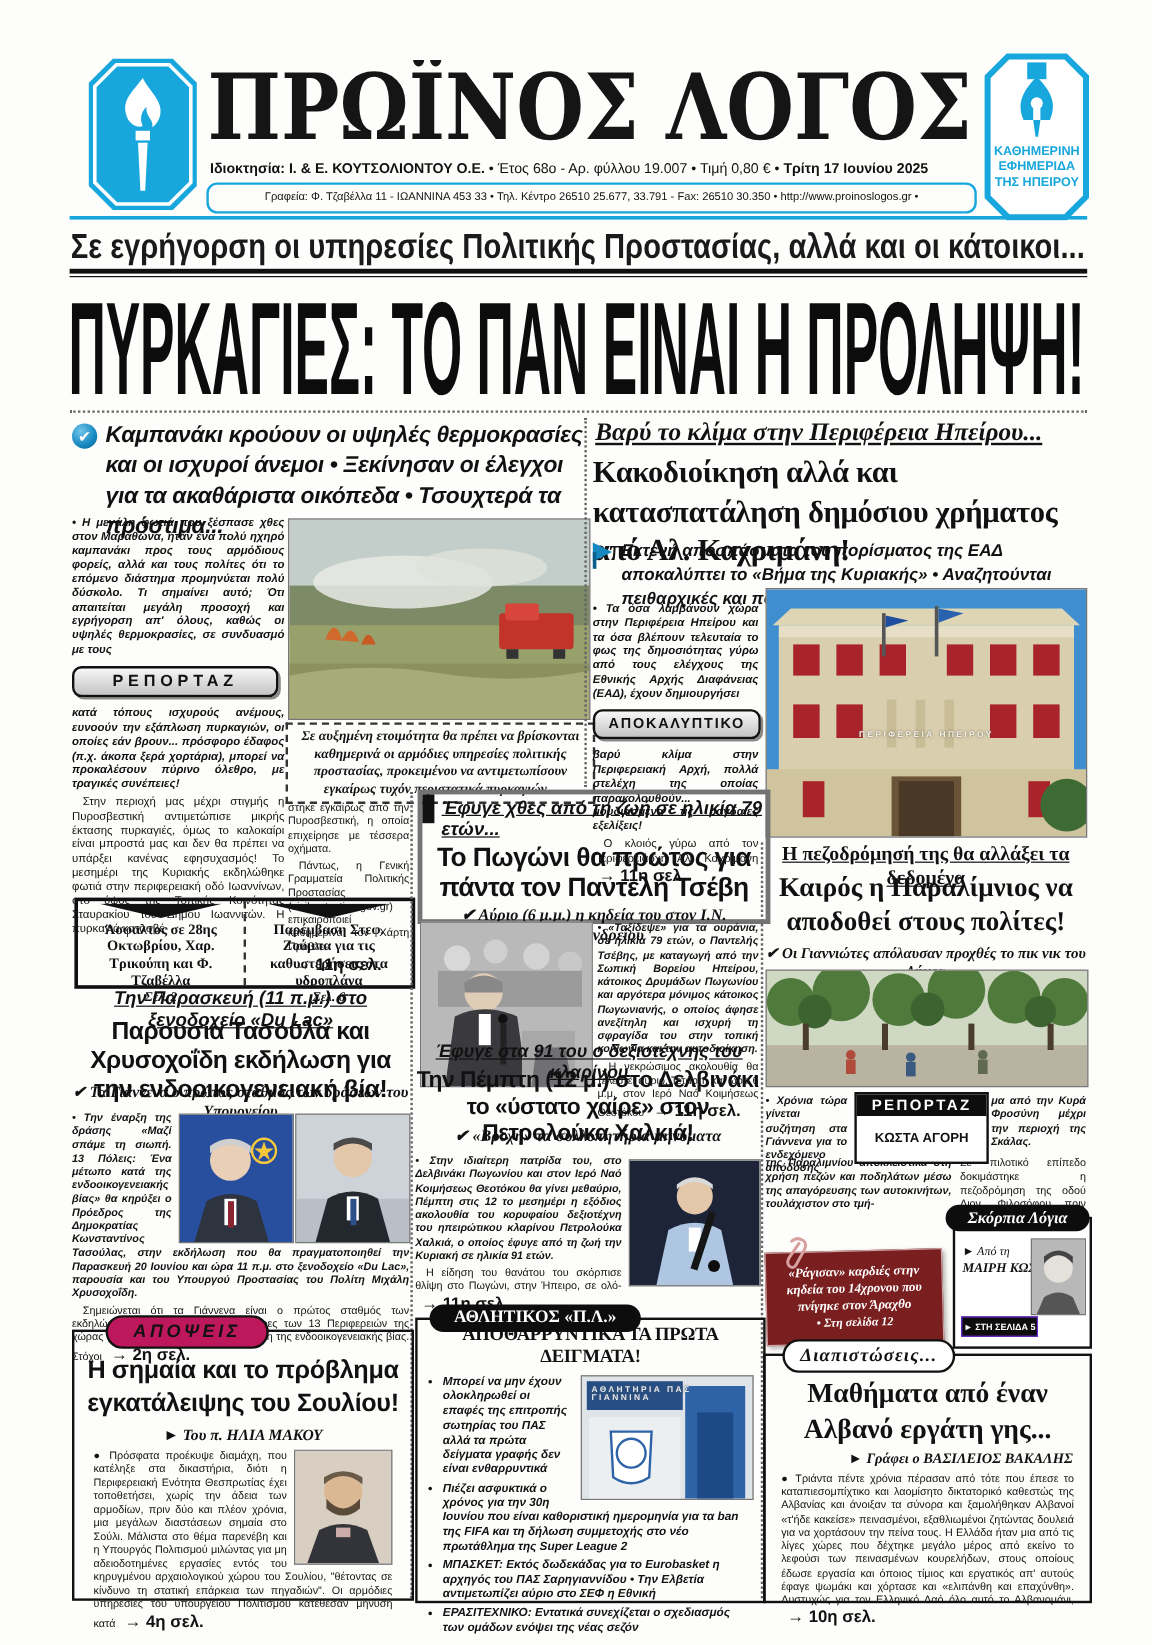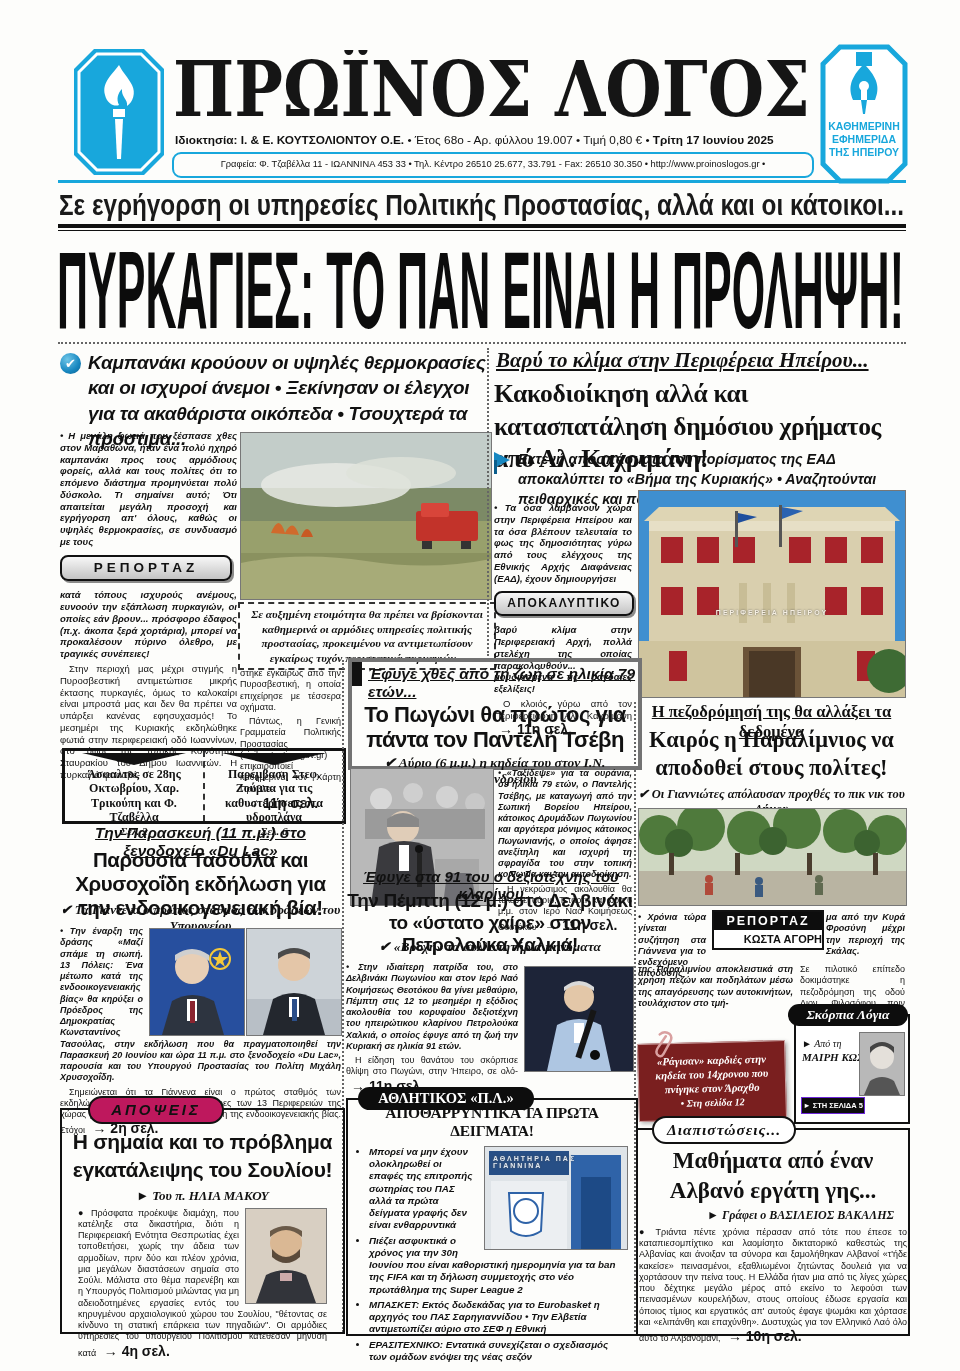--- a/index.html
+++ b/index.html
@@ -381,21 +381,21 @@
       <circle cx="120" cy="72" r="4" fill="#3a5a80"></circle>
           <rect x="116" y="76" width="8" height="12" fill="#3a5a80"></rect>
       <circle cx="180" cy="70" r="4" fill="#606a50"></circle>
           <rect x="176" y="74" width="8" height="12" fill="#606a50"></rect>
         </g>
     </svg>
   </div>
 
   <div class="abs" style="left:712px;top:910px;width:108px;border:2px solid #111;text-align:center;z-index:2;background:#fff;">
     <div style="background:#0d0d0d;color:#fff;font-weight:bold;font-size:12.5px;letter-spacing:2px;padding:2px 0;">ΡΕΠΟΡΤΑΖ</div>
-    <div class="b" style="font-size:11px;padding:3px 0;text-align:right;">ΚΩΣΤΑ ΑΓΟΡΗ</div>
+    <div class="b" style="font-size:11px;padding:13px 0;">ΚΩΣΤΑ ΑΓΟΡΗ</div>
   </div>
   <div class="abs body-sm just it b" style="left:638px;top:912px;width:68px;">• Χρόνια τώρα γίνεται συζήτηση στα Γιάννενα για το ενδεχόμενο απόδοσης</div>
   <div class="abs body-sm just it b" style="left:826px;top:912px;width:79px;">μα από την Κυρά Φροσύνη μέχρι την περιοχή της Σκάλας.</div>
   <div class="abs body-sm just it b" style="left:638px;top:964px;width:155px;">της Παραλιμνίου αποκλειστικά στη χρήση πεζών και ποδηλάτων μέσω της απαγόρευσης των αυτοκινήτων, τουλάχιστον στο τμή-</div>
   <div class="abs body-sm just" style="left:800px;top:964px;width:105px;">
     <span>Σε πιλοτικό επίπεδο δοκιμάστηκε η πεζοδρόμηση της οδού Διον. Φιλοσόφου πριν από δύο χρόνια ακριβώς, με</span>
     <span class="jump">→ 12η σελ.</span>
   </div>
 
   <div class="abs" style="left:638px;top:1042px;width:148px;height:78px;background:#7a1f1f;border:1px solid #caa0a0;
@@ -426,19 +426,19 @@
          font-weight:bold;text-align:center;padding:3px 0;border:1px solid #6d28d9;">► ΣΤΗ ΣΕΛΙΔΑ 5</div>
   </div>
 
   <div class="abs" style="left:652px;top:1116px;width:140px;height:24px;border:2px solid #111;border-radius:14px;
        background:#fff;text-align:center;z-index:2;">
     <span class="serif it b" style="font-size:15.5px;line-height:24px;letter-spacing:1px;">Διαπιστώσεις...</span>
   </div>
   <div class="abs boxed" style="left:636px;top:1128px;width:270px;height:204px;">
     <div class="serif b ctr" style="margin-top:16px;font-size:23px;line-height:1.3;">Μαθήματα από έναν Αλβανό εργάτη γης...</div>
     <div class="serif it b" style="font-size:12px;text-align:right;padding-right:14px;margin:2px 0 4px 0;">► Γράφει ο ΒΑΣΙΛΕΙΟΣ ΒΑΚΑΛΗΣ</div>
-    <div class="body-sm just" style="padding:0 1px;">
+    <div class="body-sm just" style="padding:0 13px;">
       <span>● Τριάντα πέντε χρόνια πέρασαν από τότε που έπεσε το καταπιεσομπίχτικο και λαομίσητο δικτατορικό καθεστώς της Αλβανίας και άνοιξαν τα σύνορα και ξαμολήθηκαν Αλβανοί «τ'ήδε κακείσε» πεινασμένοι, εξαθλιωμένοι ζητώντας δουλειά για να χορτάσουν την πείνα τους. Η Ελλάδα ήταν μια από τις λίγες χώρες που δέχτηκε μεγάλο μέρος από εκείνο το λεφούσι των πεινασμένων κουρελήδων, στους οποίους έδωσε εργασία και όποιος τίμιος και εργατικός απ' αυτούς έφαγε ψωμάκι και χόρτασε και «ελιπάνθη και επαχύνθη». Δυστυχώς για τον Ελληνικό Λαό όλο αυτό το Αλβανομάνι,</span>
       <span class="jump">→ 10η σελ.</span>
     </div>
   </div>
 
 </div>
 
 </body></html>

